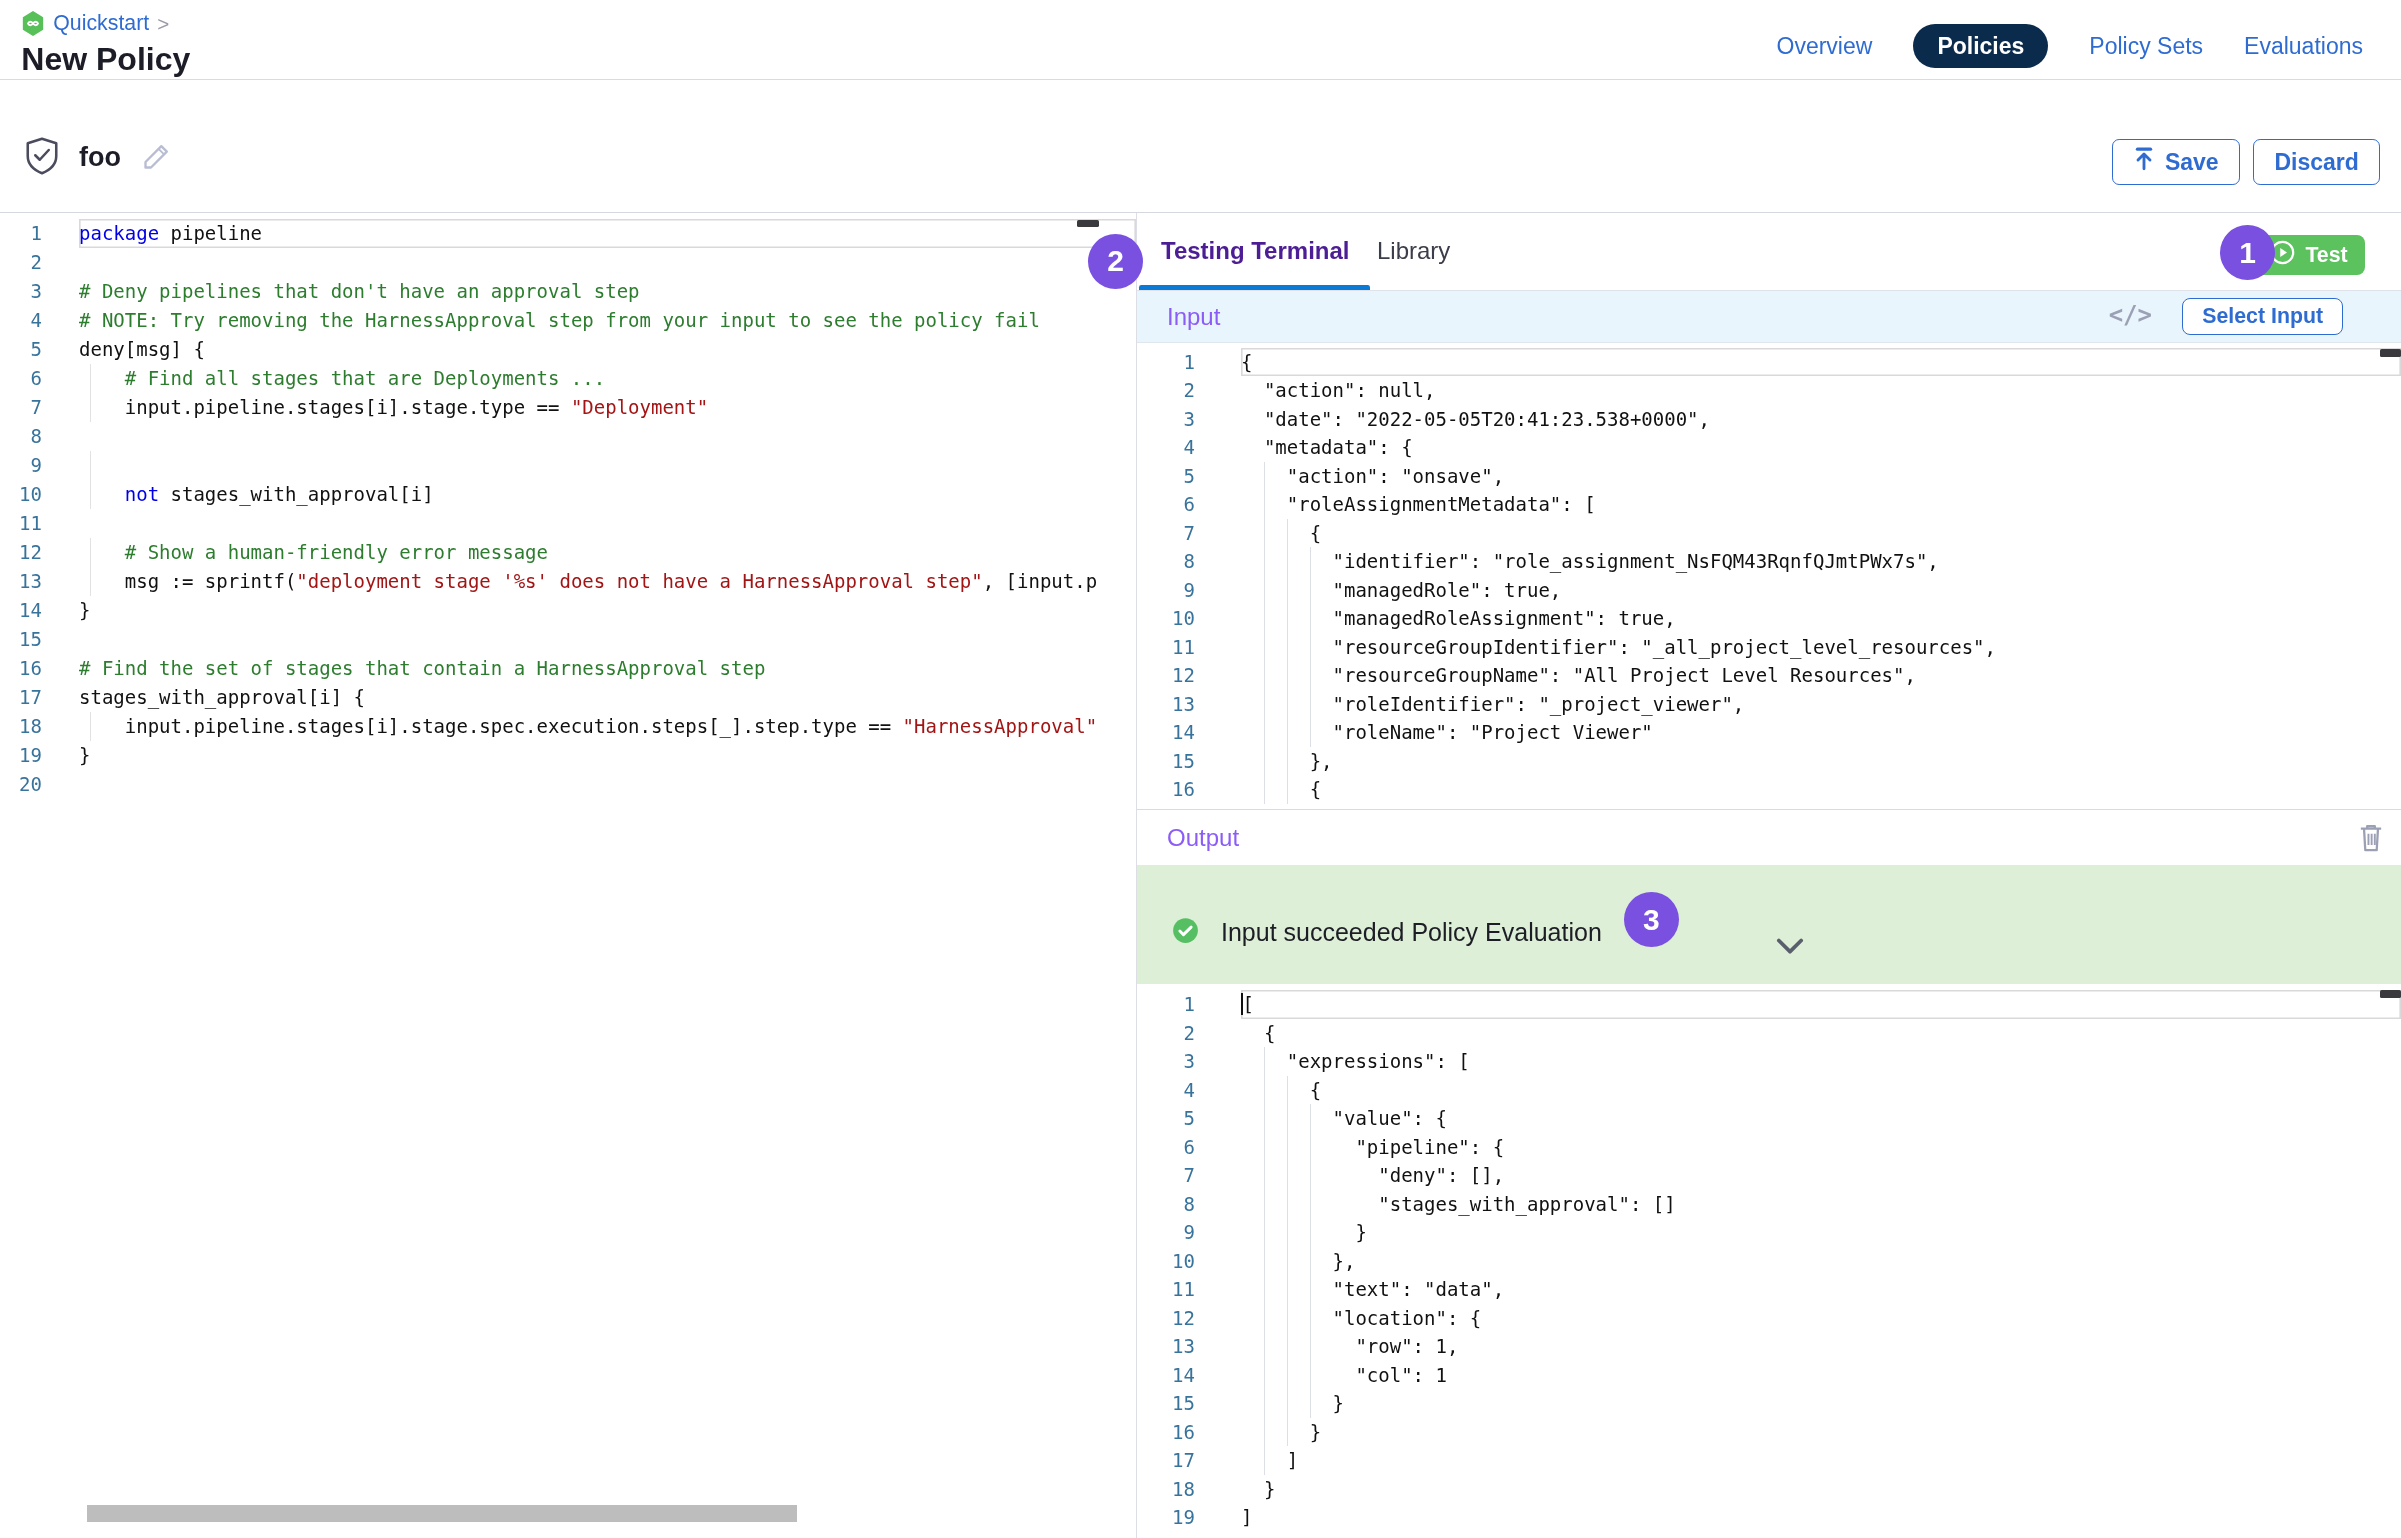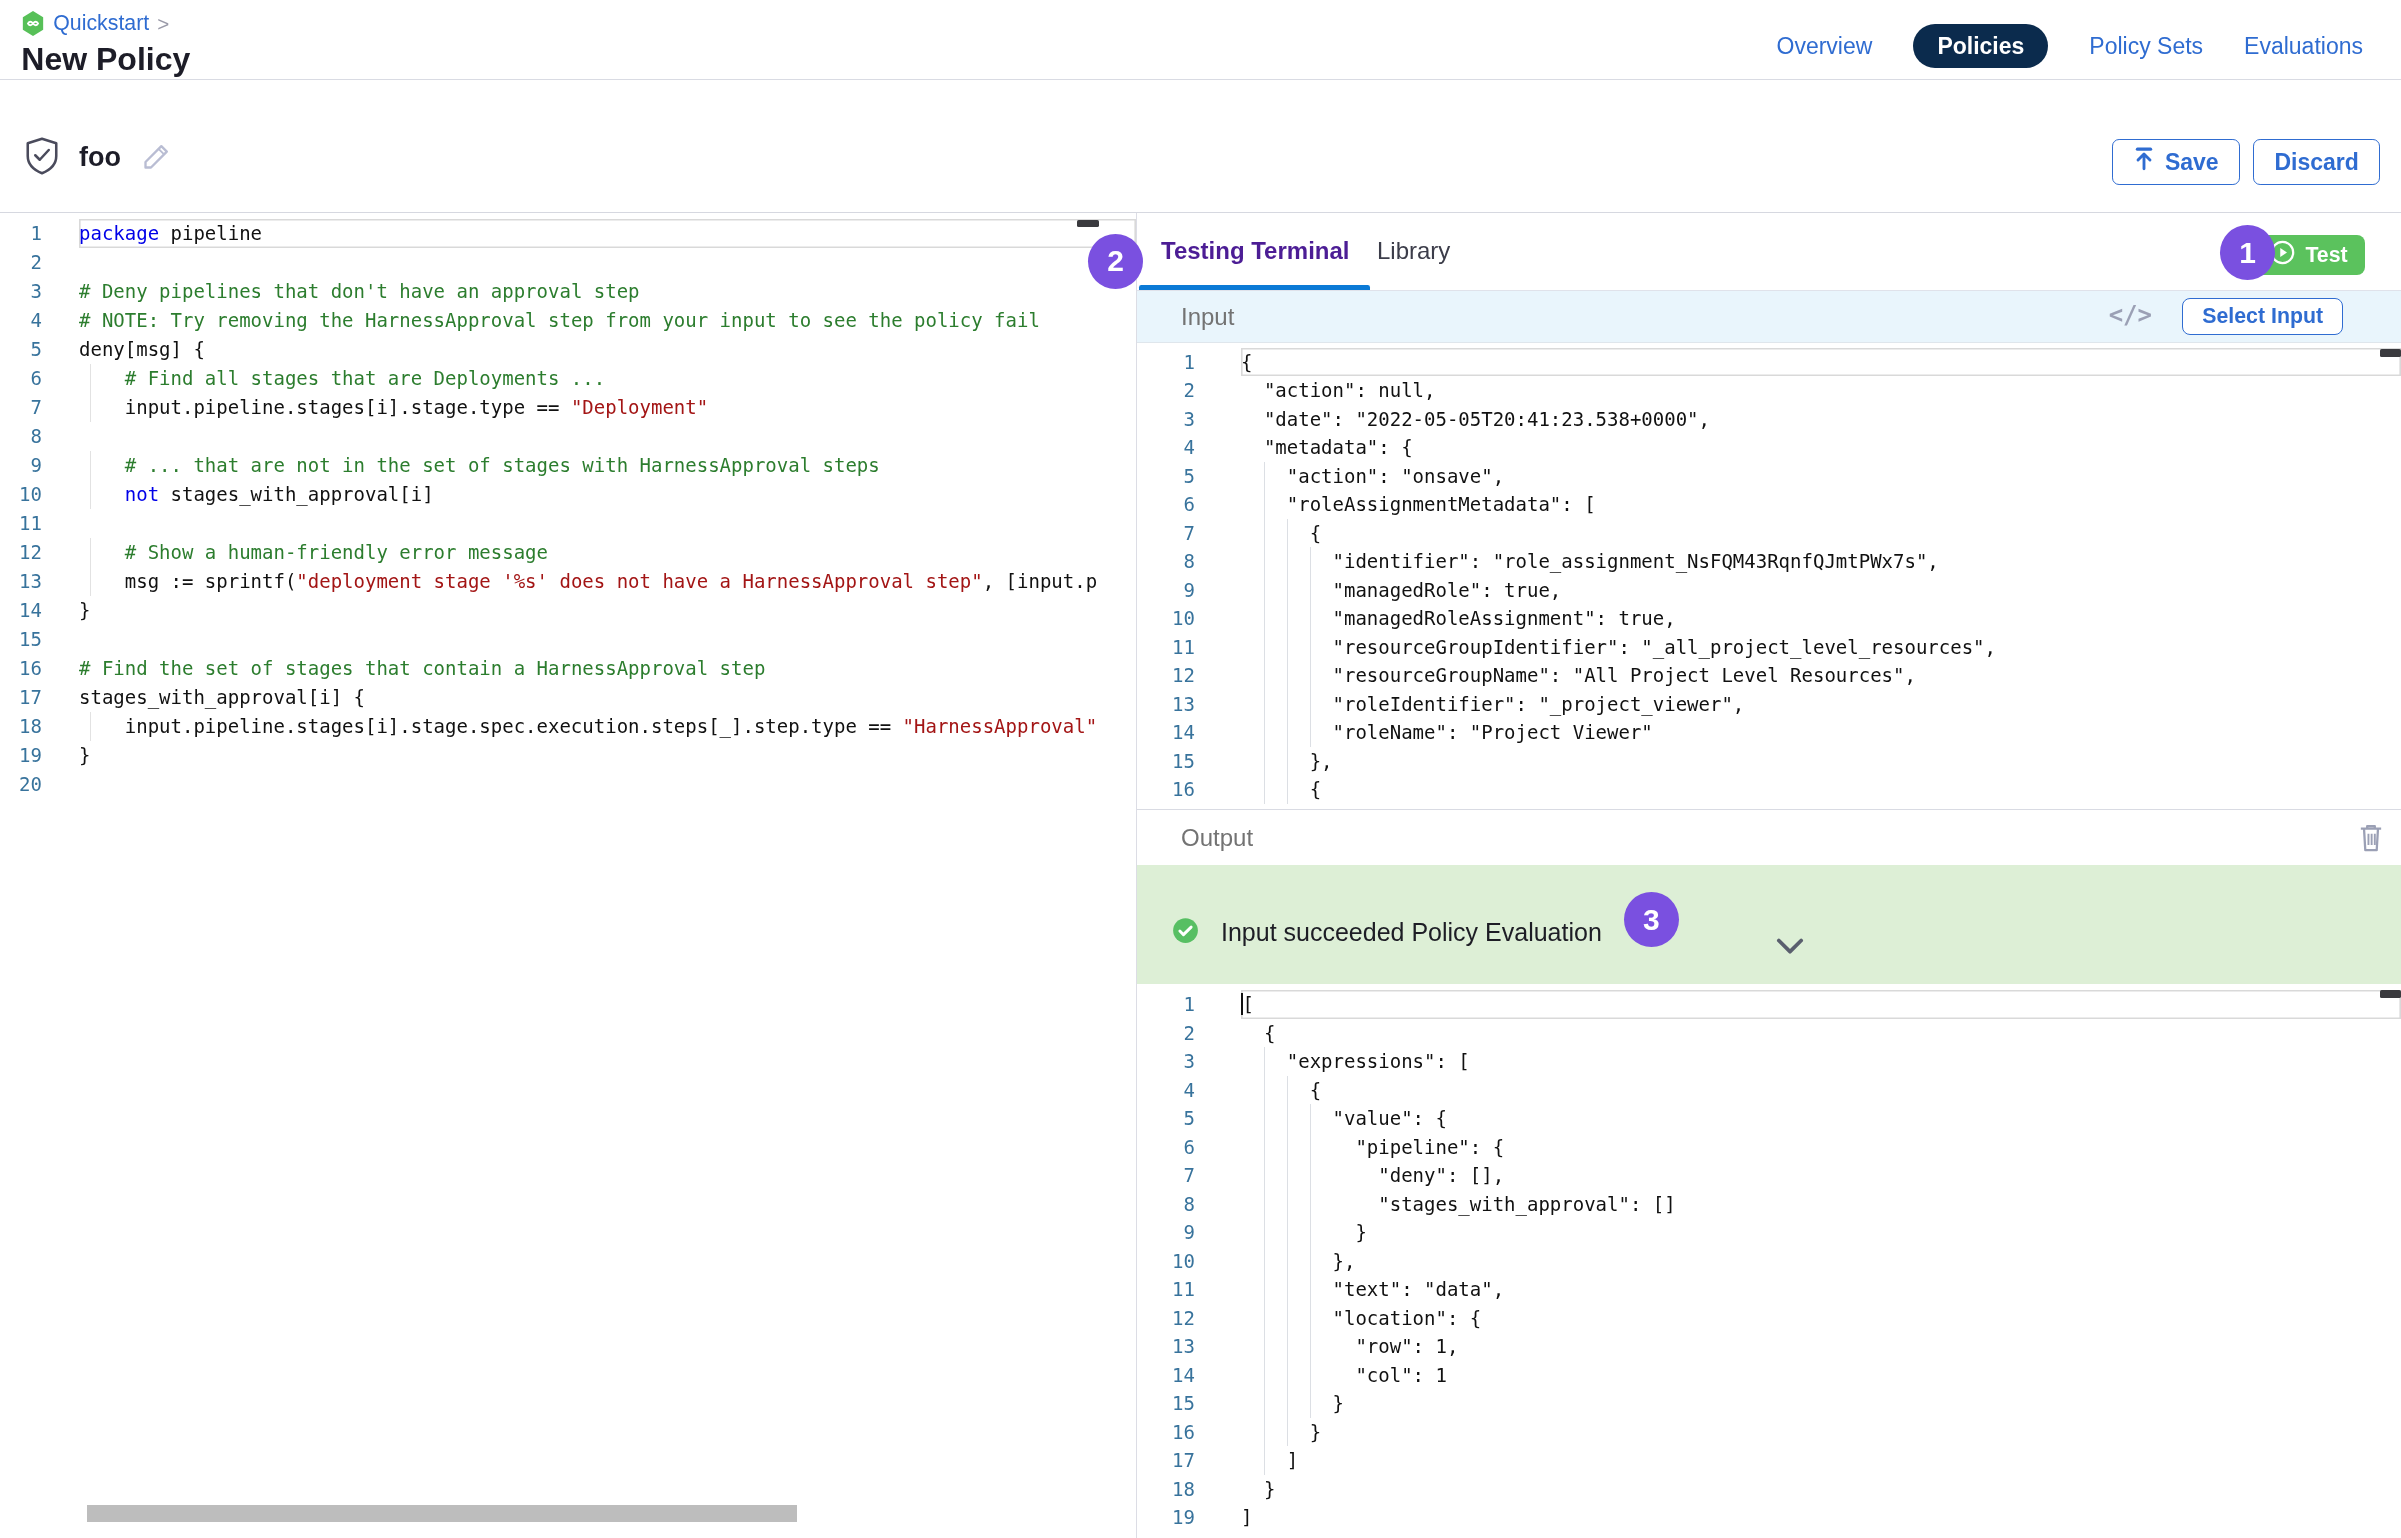--- a/index.html
+++ b/index.html
@@ -66,21 +66,21 @@
               font-family:inherit; cursor:pointer; }
   .badge { position:absolute; width:55px; height:55px; border-radius:50%; background:#7a50e0; color:#fff;
            font-size:30px; font-weight:700; display:flex; align-items:center; justify-content:center; z-index:20;
            font-family:"Liberation Sans", sans-serif; }
   .badge.b1 { right:126px; top:12px; }
   .badge.b2 { left:-49px; top:20.6px; }
   .badge.b3 { position:static; flex:none; }
   
   .input-header { position:relative; height:52px; background:#e9f5fc; border-bottom:0.8px solid #dfe6ec;
                   display:flex; align-items:center; }
-  .pane-title { font-size:24px; color:#737373; margin-left:44px; }
+  .pane-title { font-size:24px; color:#8b5cf6; margin-left:30px; }
   .code-toggle { position:absolute; right:249px; top:9.5px; color:#9ba0b5; font-size:24px; font-weight:700;
                  font-family:"DejaVu Sans Mono", monospace; cursor:pointer; }
   .select-input-btn { position:absolute; right:58px; top:7.1px; height:37px; padding:0 19px; background:#fff;
                       border:1.6px solid #2f6cd1; border-radius:8px; color:#2f6cd1; font-size:21.3px; font-weight:600;
                       font-family:inherit; cursor:pointer; }
   .input-editor { height:466px; padding-top:4.7px; }
   .input-editor .ln, .output-editor .ln { width:58px; margin-right:46px; }
   .vthumb.ie { right:0; top:5.5px; width:20.6px; height:8px; }
   .vthumb.oe { right:0; top:5.5px; width:20.6px; height:8px; }
   
@@ -154,21 +154,21 @@
 
     <div class="editor policy-editor g4">
         <div class="crow cur"><div class="ln">1</div><div class="cc"><span class="tok-kw">package</span><span class="tok-pl"> pipeline</span></div></div>
         <div class="crow"><div class="ln">2</div><div class="cc"></div></div>
         <div class="crow"><div class="ln">3</div><div class="cc"><span class="tok-cm"># Deny pipelines that don't have an approval step</span></div></div>
         <div class="crow"><div class="ln">4</div><div class="cc"><span class="tok-cm"># NOTE: Try removing the HarnessApproval step from your input to see the policy fail</span></div></div>
         <div class="crow"><div class="ln">5</div><div class="cc"><span class="tok-pl">deny[msg] {</span></div></div>
         <div class="crow"><div class="ln">6</div><div class="cc"><span class="gpad" style="width: 1ch;"></span><span class="ind" style="width: 3ch;"></span><span class="tok-cm"># Find all stages that are Deployments ...</span></div></div>
         <div class="crow"><div class="ln">7</div><div class="cc"><span class="gpad" style="width: 1ch;"></span><span class="ind" style="width: 3ch;"></span><span class="tok-pl">input.pipeline.stages[i].stage.type == </span><span class="tok-st">"Deployment"</span></div></div>
         <div class="crow"><div class="ln">8</div><div class="cc"></div></div>
-        <div class="crow"><div class="ln">9</div><div class="cc"><span class="gpad" style="width: 1ch;"></span><span class="ind" style="width: 3ch;"></span><span class="tok-cm"># ... that are not in the set of stages with HarnessApproval steps</span></div></div>
+        <div class="crow"><div class="ln">9</div><div class="cc"><span class="gpad" style="width: 1ch;"></span><span class="ind" style="width: 3ch;"></span></div></div>
         <div class="crow"><div class="ln">10</div><div class="cc"><span class="gpad" style="width: 1ch;"></span><span class="ind" style="width: 3ch;"></span><span class="tok-kw">not</span><span class="tok-pl"> stages_with_approval[i]</span></div></div>
         <div class="crow"><div class="ln">11</div><div class="cc"></div></div>
         <div class="crow"><div class="ln">12</div><div class="cc"><span class="gpad" style="width: 1ch;"></span><span class="ind" style="width: 3ch;"></span><span class="tok-cm"># Show a human-friendly error message</span></div></div>
         <div class="crow"><div class="ln">13</div><div class="cc"><span class="gpad" style="width: 1ch;"></span><span class="ind" style="width: 3ch;"></span><span class="tok-pl">msg := sprintf(</span><span class="tok-st">"deployment stage '%s' does not have a HarnessApproval step"</span><span class="tok-pl">, [input.p</span></div></div>
         <div class="crow"><div class="ln">14</div><div class="cc"><span class="tok-pl">}</span></div></div>
         <div class="crow"><div class="ln">15</div><div class="cc"></div></div>
         <div class="crow"><div class="ln">16</div><div class="cc"><span class="tok-cm"># Find the set of stages that contain a HarnessApproval step</span></div></div>
         <div class="crow"><div class="ln">17</div><div class="cc"><span class="tok-pl">stages_with_approval[i] {</span></div></div>
         <div class="crow"><div class="ln">18</div><div class="cc"><span class="gpad" style="width: 1ch;"></span><span class="ind" style="width: 3ch;"></span><span class="tok-pl">input.pipeline.stages[i].stage.spec.execution.steps[_].step.type == </span><span class="tok-st">"HarnessApproval"</span></div></div>
         <div class="crow"><div class="ln">19</div><div class="cc"><span class="tok-pl">}</span></div></div>

